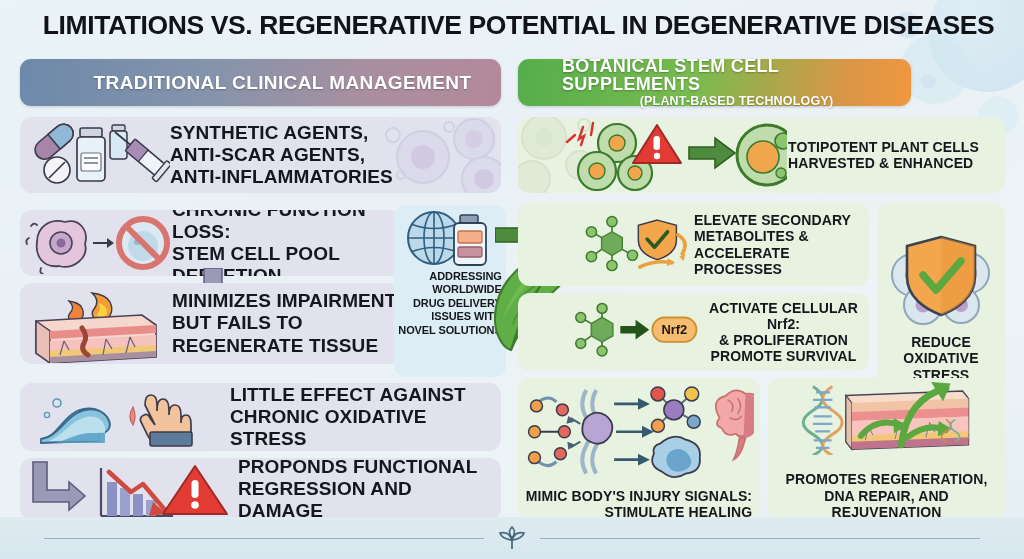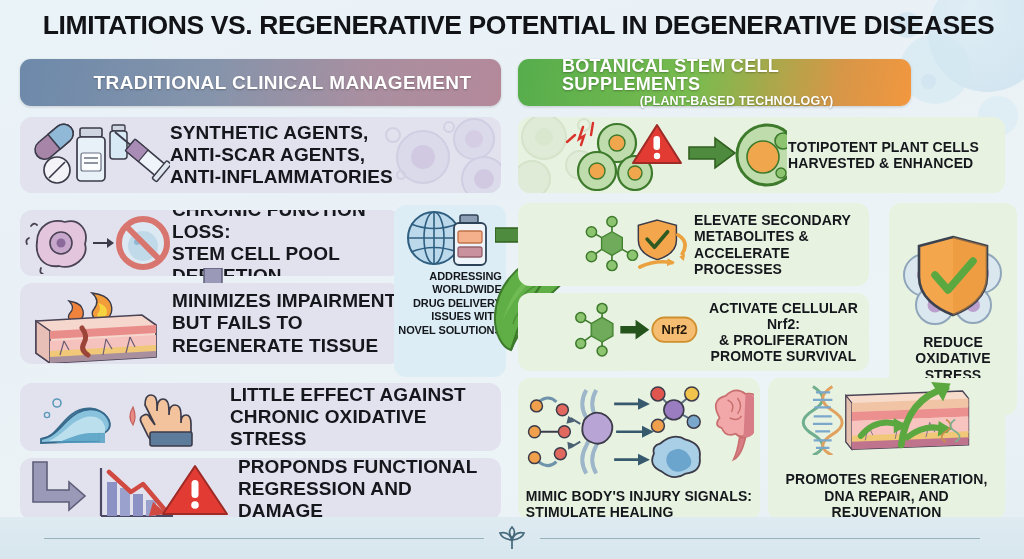--- a/index.html
+++ b/index.html
@@ -412,21 +412,21 @@
         <text x="145" y="40" font-family="Liberation Sans, sans-serif" font-size="17" font-weight="bold" text-anchor="middle" fill="#23180a">Nrf2</text>
       </svg>
     </div>
     <div class="txt r-txt" style="text-align:center">
       <div>ACTIVATE CELLULAR Nrf2:</div>
       <div>&amp; PROLIFERATION</div>
       <div>PROMOTE SURVIVAL</div>
     </div>
   </div>
 
-  <div class="card right" style="left:877px; top:203px; width:128px; height:212px; flex-direction:column; justify-content:center;margin-left:12px;">
+  <div class="card right" style="left:877px; top:203px; width:128px; height:212px; flex-direction:column; justify-content:center;">
     <svg width="112" height="92" viewBox="0 0 112 92">
       <circle cx="28" cy="40" r="21" fill="#dbe7ef" stroke="#8fa6bb" stroke-width="2"></circle>
       <circle cx="28" cy="40" r="8" fill="#bba0cd"></circle>
       <circle cx="84" cy="38" r="20" fill="#dbe7ef" stroke="#8fa6bb" stroke-width="2"></circle>
       <circle cx="84" cy="38" r="8" fill="#bba0cd"></circle>
       <circle cx="38" cy="70" r="19" fill="#dbe7ef" stroke="#8fa6bb" stroke-width="2"></circle>
       <circle cx="38" cy="70" r="7.5" fill="#bba0cd"></circle>
       <circle cx="76" cy="70" r="18" fill="#dbe7ef" stroke="#8fa6bb" stroke-width="2"></circle>
       <circle cx="76" cy="70" r="7" fill="#bba0cd"></circle>
       <circle cx="56" cy="22" r="17" fill="#dbe7ef" stroke="#8fa6bb" stroke-width="2"></circle>
@@ -492,21 +492,21 @@
       <path d="M196 34 q-10 -18 6 -22 q10 -10 20 -2 q14 -2 12 12 q8 10 -2 18 q0 12 -12 12 q-4 2 -8 -2
                q-10 4 -14 -6 q-8 -2 -2 -10 z" fill="#f2a8a8" stroke="#c96f6f" stroke-width="1.8"></path>
       <path d="M222 10 q12 0 12 14 q8 10 -2 18 q0 12 -12 12 z" fill="#d87d86"></path>
       <g stroke="#c96f6f" stroke-width="1.5" fill="none">
         <path d="M204 16 q8 4 4 12"></path>
           <path d="M214 14 q6 8 0 16"></path>
           <path d="M206 34 q8 4 12 -2"></path>
       </g>
       <path d="M216 54 q-2 14 -6 22 q8 -4 12 -22 z" fill="#d87d86" stroke="#c96f6f" stroke-width="1.6"></path>
     </svg>
-    <div class="txt r-txt" style="text-align:left;margin-top:8px;">
+    <div class="txt r-txt" style="text-align:right;margin-top:8px;">
       <div>MIMIC BODY'S INJURY SIGNALS:</div>
       <div>STIMULATE HEALING</div>
     </div>
   </div>
 
   <div class="card right" style="left:768px; top:378px; width:237px; height:142px; flex-direction:column; justify-content:flex-start;gap:12px;">
     <svg width="226" height="98" viewBox="0 0 226 98" style="margin-top:4px">
 
       <path d="M14 6 q26 16 0 32 q-26 16 0 32 q26 16 0 28" fill="none" stroke="#6fae8f" stroke-width="4"></path>
       <path d="M40 6 q-26 16 0 32 q26 16 0 32 q-26 16 0 28" fill="none" stroke="#e0a25e" stroke-width="4"></path>

